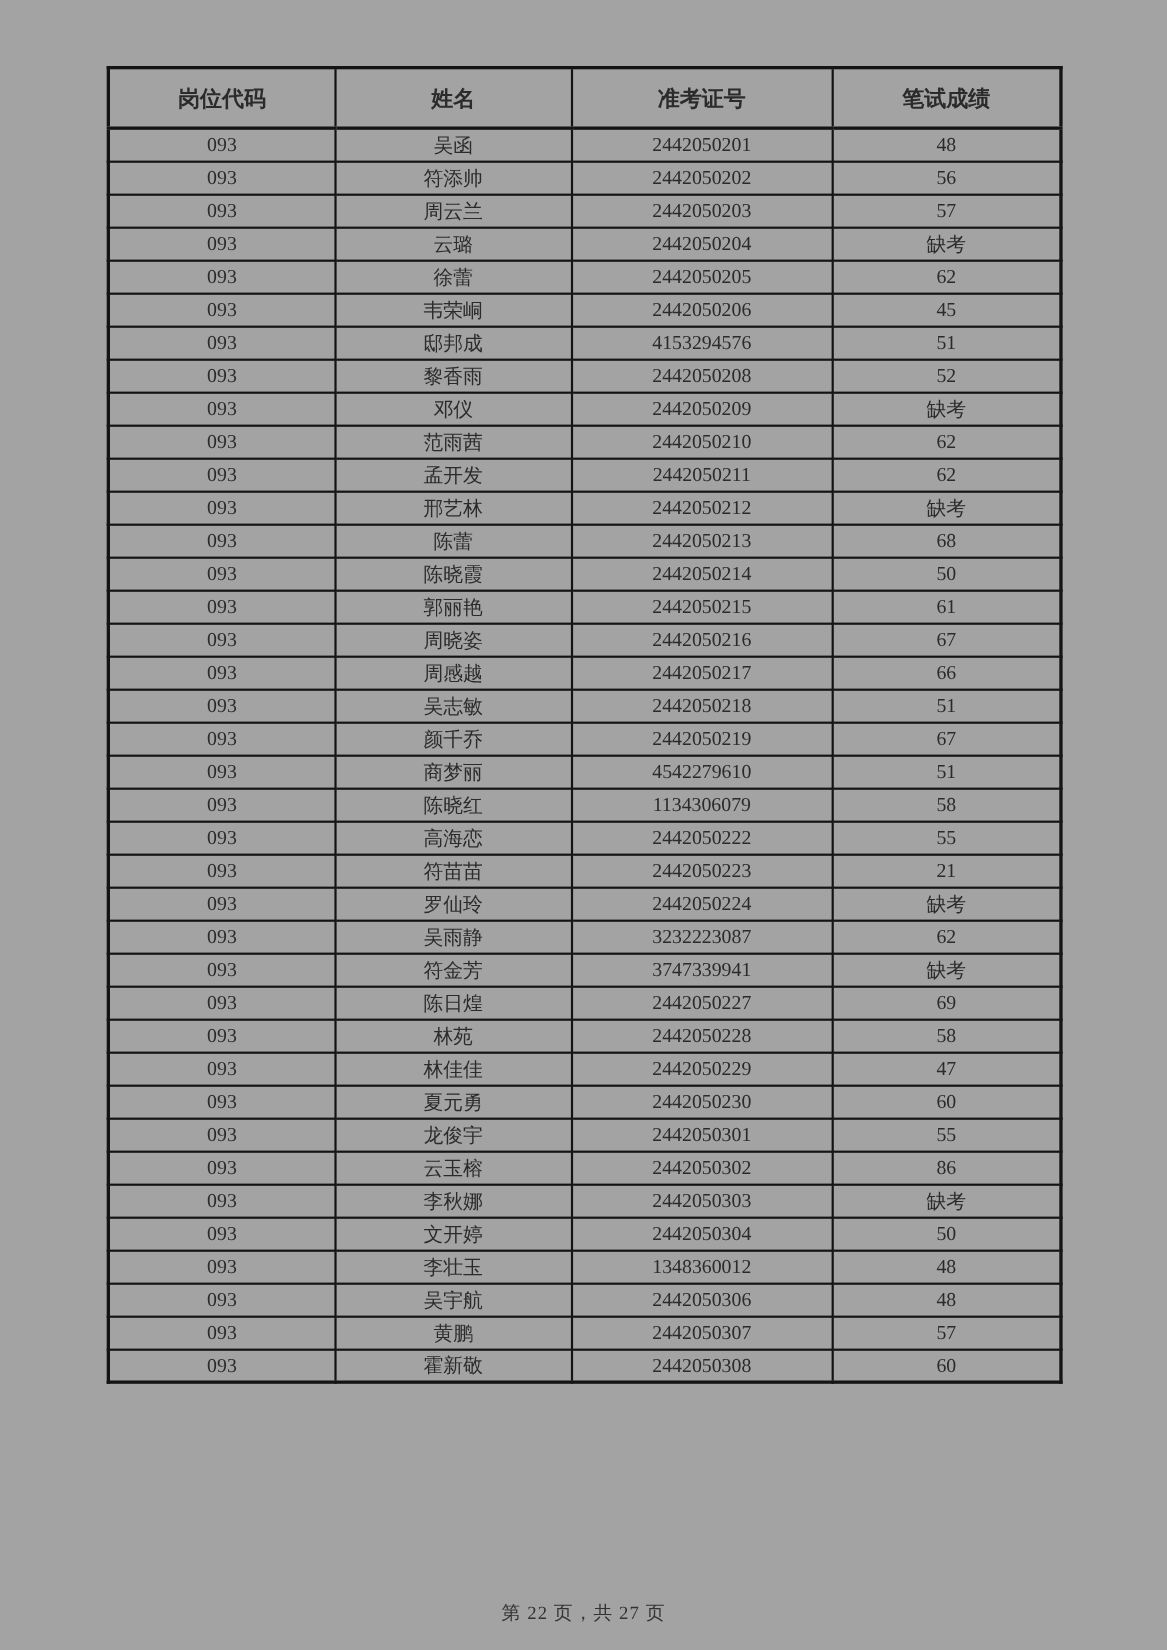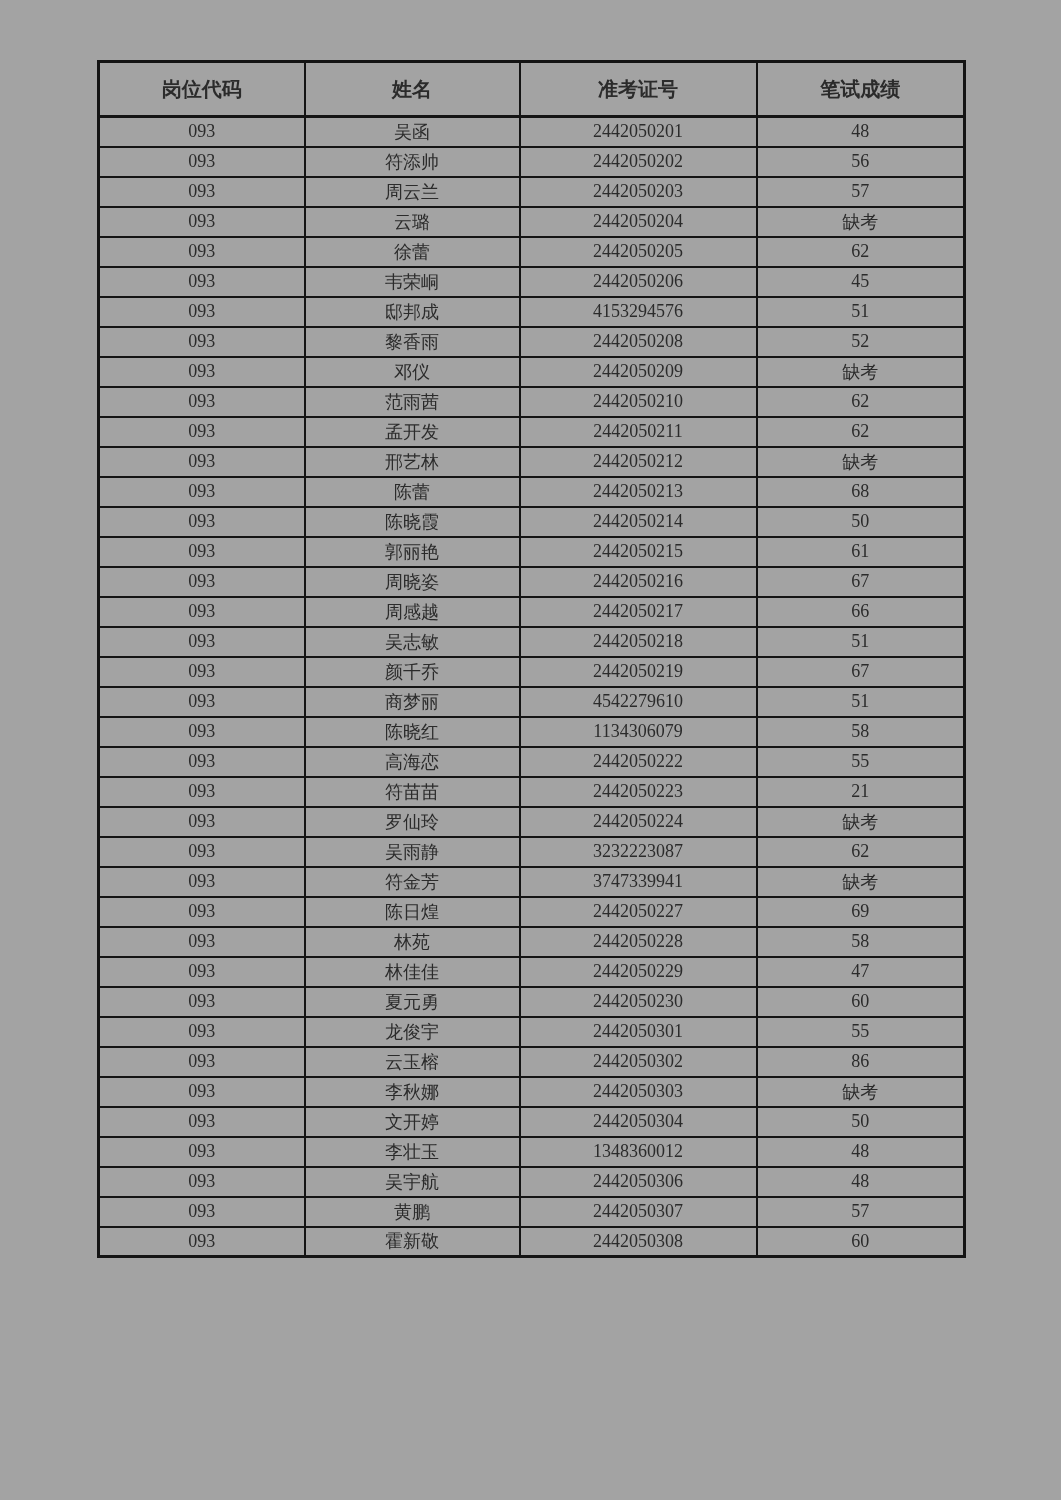--- a/index.html
+++ b/index.html
@@ -308,14 +308,15 @@
         </tr>
         <tr>
           <td>093</td>
           <td>霍新敬</td>
           <td>2442050308</td>
           <td>60</td>
         </tr>
       </tbody>
   </table>
 
+  <div class="footer-text">第 22 页，共 27 页</div>
 
 </div>
 
 </body></html>

